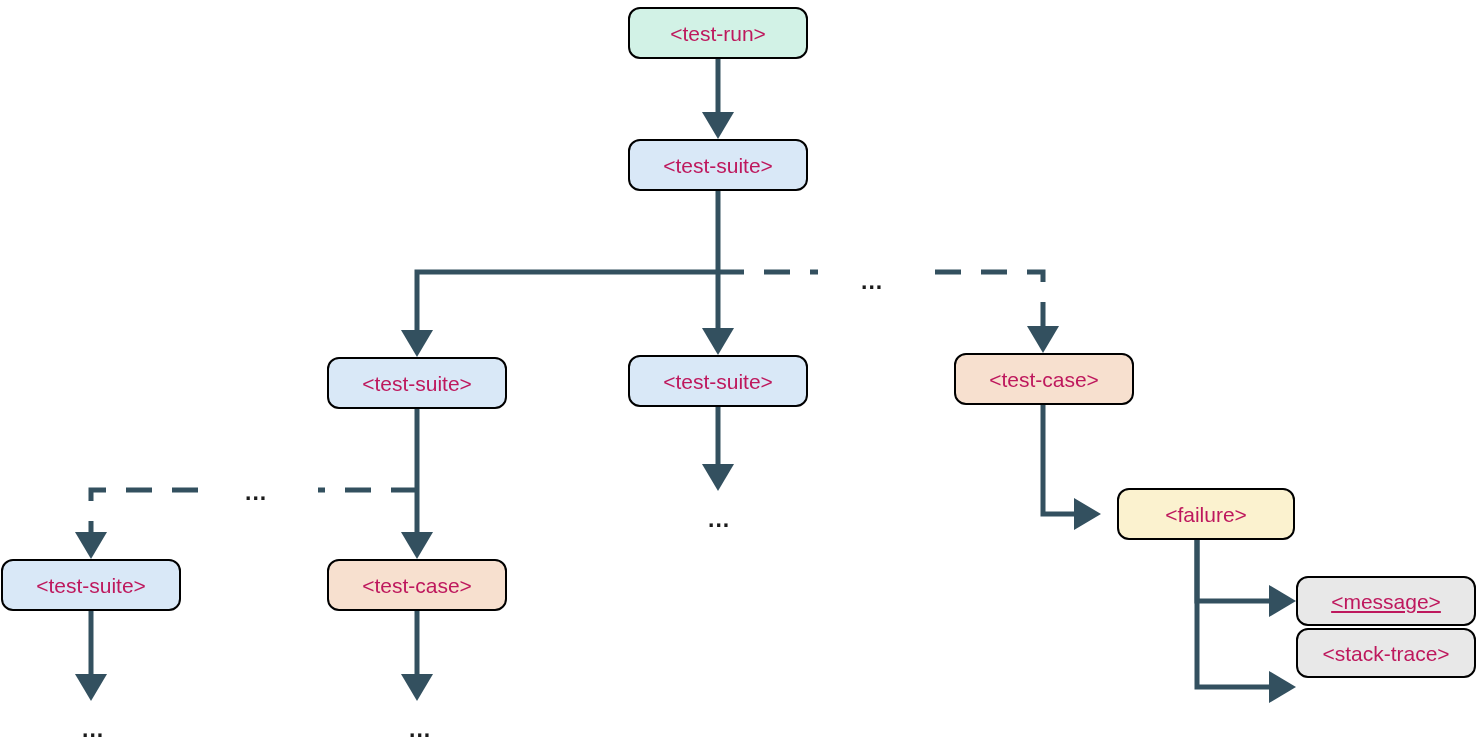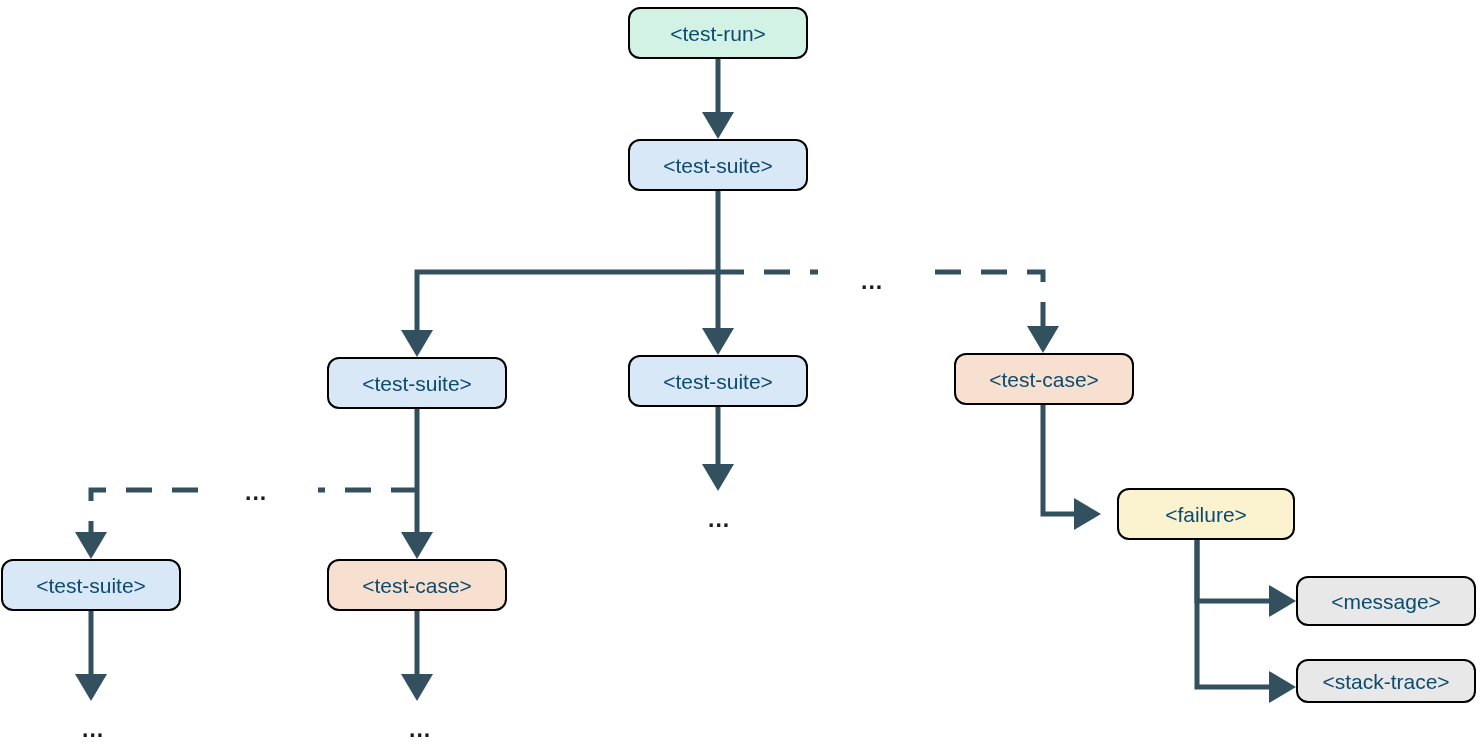--- a/index.html
+++ b/index.html
@@ -6,21 +6,21 @@
   body{width:1482px;height:756px;font-family:"Liberation Sans",sans-serif;overflow:hidden;}
   #canvas{position:relative;width:1482px;height:756px;}
   #edges{position:absolute;left:0;top:0;width:1482px;height:756px;}
   .node{
     position:absolute;
     box-sizing:border-box;
     border:2px solid #000000;
     border-radius:12px;
     display:flex;align-items:center;justify-content:center;
     font-size:21px;
-    color:#0c4a6e;
+    color:#be185d;
     line-height:1;
     white-space:nowrap;
     letter-spacing:0px;
     z-index:2;
   }
   .ellipsis{
     position:absolute;
     font-size:23px;
     color:#1a1a1a;
     font-weight:700;
@@ -86,23 +86,23 @@
   <div class="node" style="left:628px;top:355px;width:180px;height:52px;background:#d9e8f7;">&lt;test-suite&gt;</div>
 
   <div class="node" style="left:954px;top:353px;width:180px;height:52px;background:#f7e0cf;">&lt;test-case&gt;</div>
 
   <div class="node" style="left:1px;top:559px;width:180px;height:52px;background:#d9e8f7;">&lt;test-suite&gt;</div>
 
   <div class="node" style="left:327px;top:559px;width:180px;height:52px;background:#f7e0cf;">&lt;test-case&gt;</div>
 
   <div class="node" style="left:1101px;top:488px;width:178px;height:52px;background:#fbf2cf;margin-left:16px;">&lt;failure&gt;</div>
 
-  <div class="node" style="left:1296px;top:576px;width:180px;height:50px;background:#e8e8e8;">&lt;message&gt;</div>
+  <div class="node" style="left:1296px;top:576px;width:180px;height:50px;background:#e8e8e8;text-decoration:underline;">&lt;message&gt;</div>
 
-  <div class="node" style="left:1296px;top:659px;width:180px;height:44px;background:#e8e8e8;">&lt;stack-trace&gt;</div>
+  <div class="node" style="left:1296px;top:628px;width:180px;height:50px;background:#e8e8e8;">&lt;stack-trace&gt;</div>
 
   <div class="ellipsis" style="left:861px;top:270px;">...</div>
 
   <div class="ellipsis" style="left:245px;top:481px;">...</div>
 
   <div class="ellipsis" style="left:708px;top:508px;">...</div>
 
   <div class="ellipsis" style="left:82px;top:718px;">...</div>
 
   <div class="ellipsis" style="left:409px;top:718px;">...</div>

